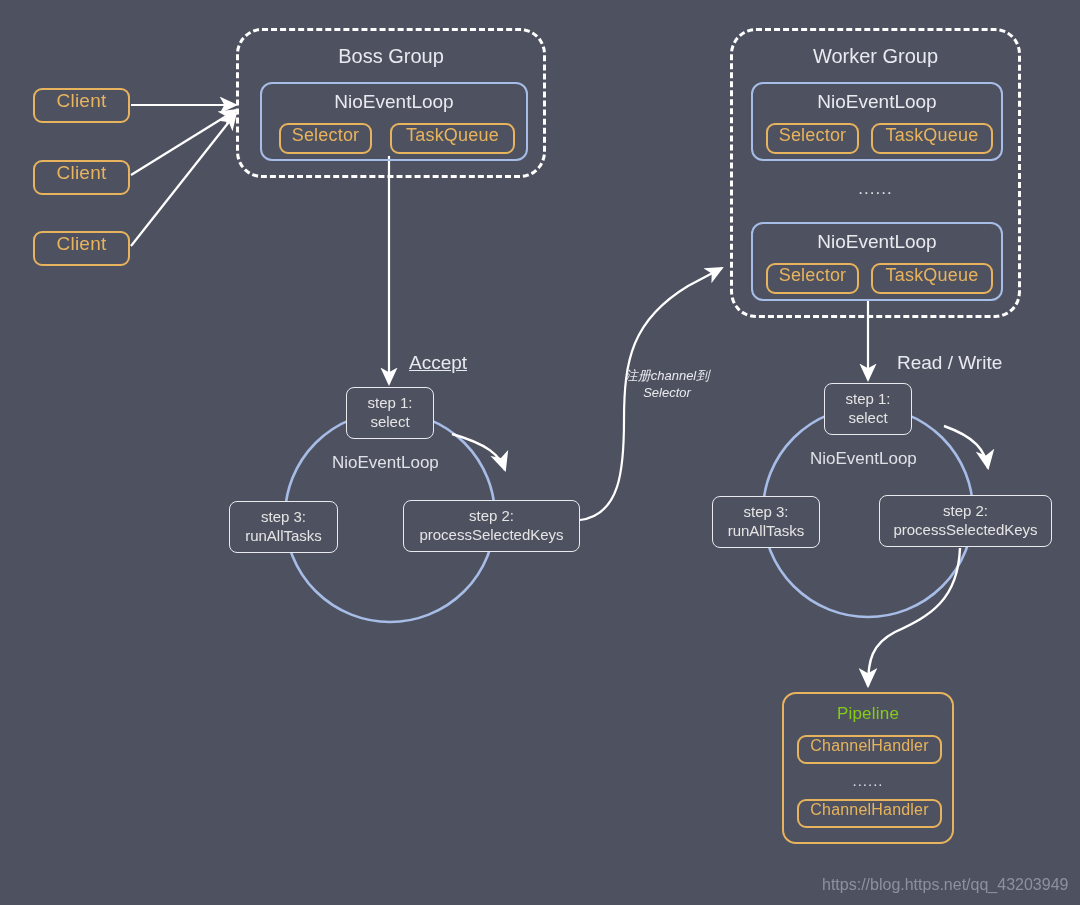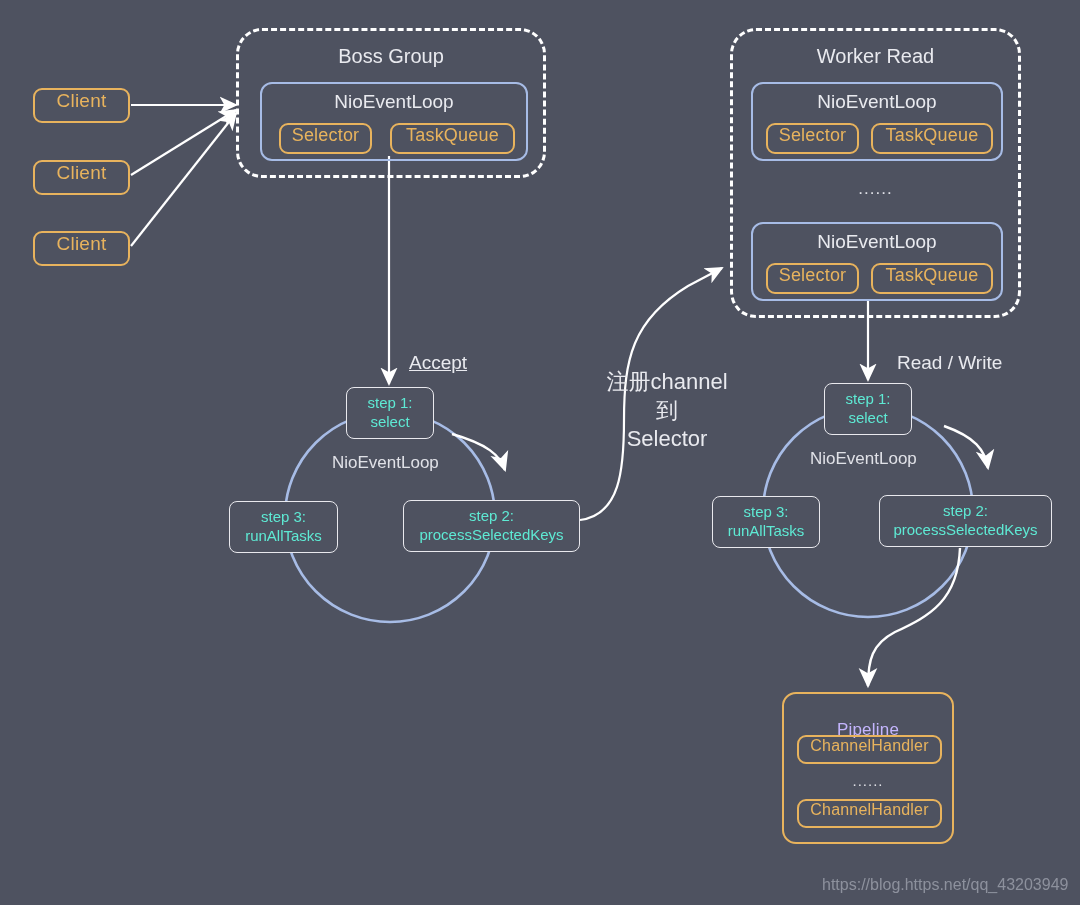--- a/index.html
+++ b/index.html
@@ -50,36 +50,36 @@
     border: 3px dashed #ffffff;
     border-radius: 26px;
     background: transparent;
   }
   .white-box {
     position: absolute;
     box-sizing: border-box;
     border: 1.6px solid #e9e9ee;
     border-radius: 8px;
     background: #4e5260;
-    color: #5eead4;
+    color: #e5e5e5;
     display: flex;
     flex-direction: column;
     align-items: center;
     justify-content: center;
     font-size: 15px;
     line-height: 1.25;
     text-align: center;
   }
   .label {
     position: absolute;
     color: #e9eaef;
     font-size: 19px;
     white-space: nowrap;
   }
-  .label.small { font-size: 22px; }
+  .label.small { font-size: 13px; font-style: italic; }
   .group-title {
     position: absolute;
     color: #e9eaef;
     font-size: 20px;
     width: 100%;
     text-align: center;
     left: 0;
   }
   .nel-title {
     position: absolute;
@@ -114,23 +114,22 @@
     position: absolute;
     color: #8d919d;
     font-size: 16px;
     white-space: nowrap;
   }
   .pipeline-title {
     position: absolute;
     width: 100%;
     left: 0;
     text-align: center;
-    color: #c4b5fd;
+    color: #84cc16;
     font-size: 17px;
-    margin-top: 16px;
   }
   .pipe-dots {
     position: absolute;
     width: 100%;
     left: 0;
     text-align: center;
     color: #dfe0e6;
     font-size: 15px;
     letter-spacing: 1px;
   }
@@ -186,21 +185,21 @@
       <div class="orange-box" style="left:17px; top:39px; width:93px; height:31px; font-size:18px;">
         <span>Selector</span>
       </div>
       <div class="orange-box" style="left:128px; top:39px; width:125px; height:31px; font-size:18px;">
         <span>TaskQueue</span>
       </div>
     </div>
   </div>
 
   <div class="dashed-group" style="left:730px; top:28px; width:291px; height:290px;">
-    <div class="group-title" style="top:14px;">Worker Read</div>
+    <div class="group-title" style="top:14px;">Worker Group</div>
 
     <div class="blue-box" style="left:18px; top:51px; width:252px; height:79px;">
       <div class="nel-title" style="top:7px;">NioEventLoop</div>
       <div class="orange-box" style="left:13px; top:39px; width:93px; height:31px; font-size:18px;">
         <span>Selector</span>
       </div>
       <div class="orange-box" style="left:118px; top:39px; width:122px; height:31px; font-size:18px;">
         <span>TaskQueue</span>
       </div>
     </div>

